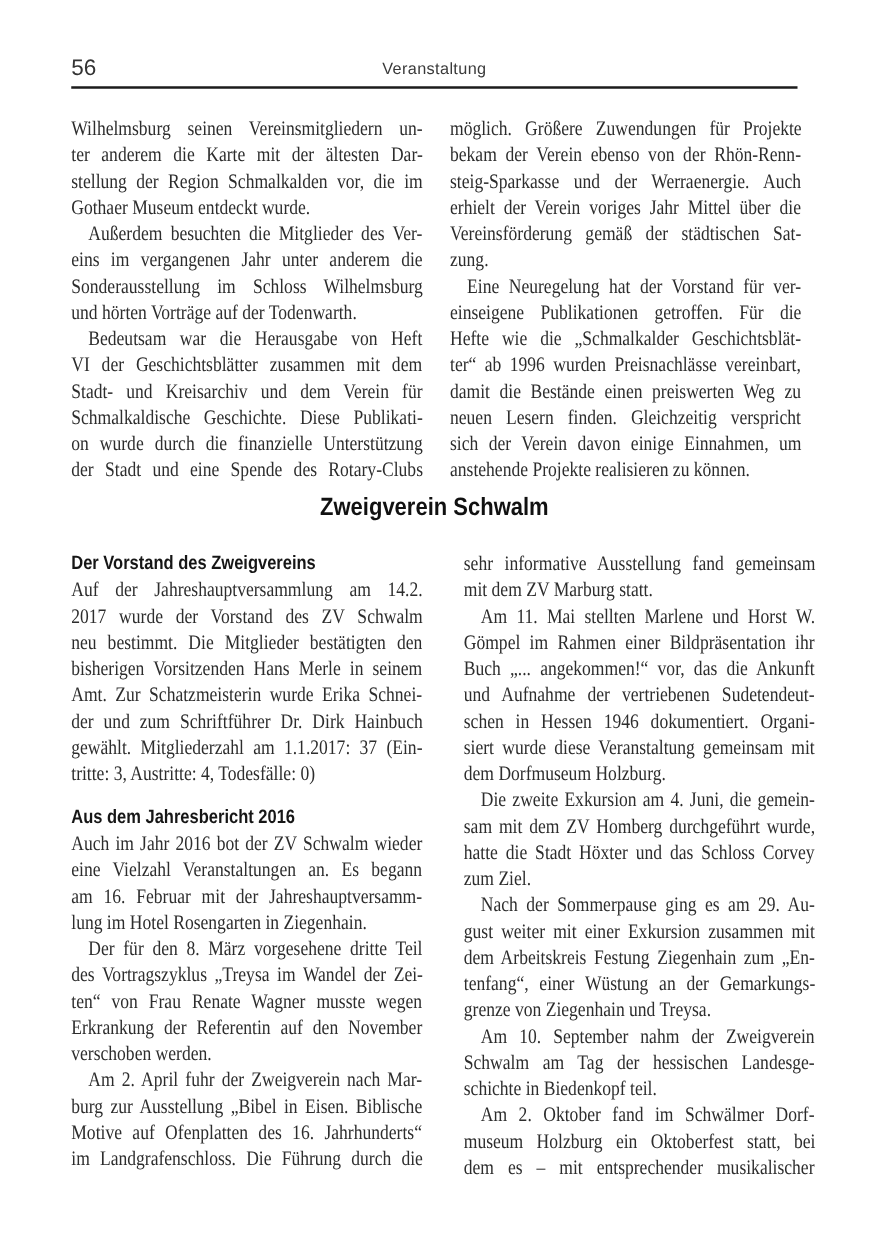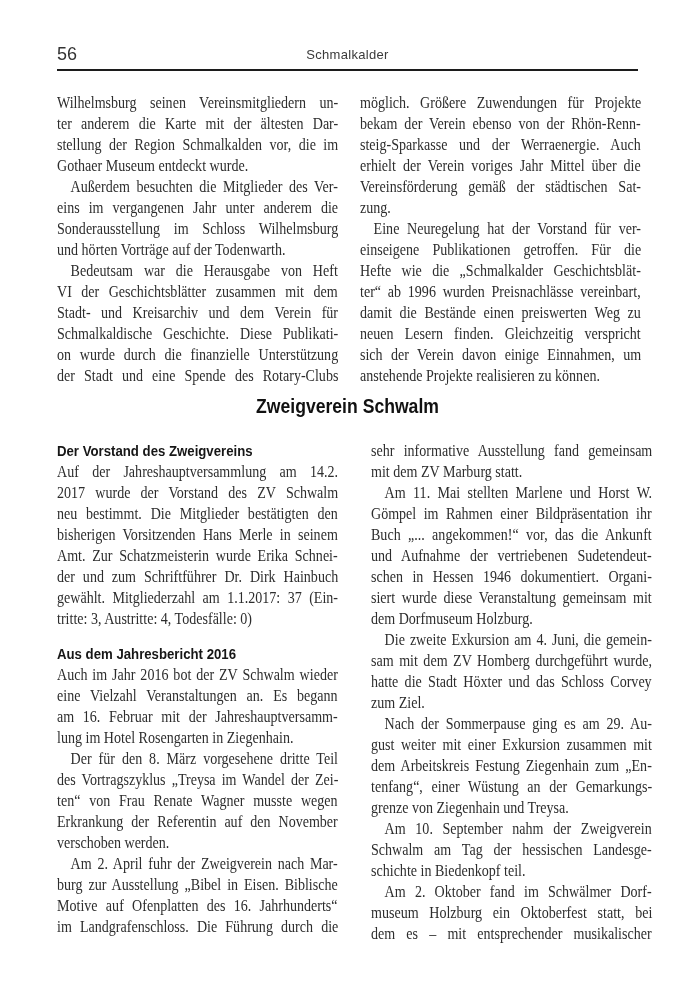--- a/index.html
+++ b/index.html
@@ -55,21 +55,21 @@
     font-family:"Liberation Sans", sans-serif;
     font-weight:bold; font-size:20px; line-height:22px;
     color:#111111;
   }
 </style>
 </head>
 <body>
 
 <div class="header-row">
   <span class="page-number">56</span>
-  <span class="running-header">Schmalkalder</span>
+  <span class="running-header">Veranstaltung</span>
 </div>
 <div class="header-rule"></div>
 
 <div class="two-col top">
   <div class="col">
     <div class="col-inner">
         <div class="line"><span class="ltxt" style="word-spacing: 11.6667px;">Wilhelmsburg seinen Vereinsmitgliedern un-</span></div>
         <div class="line"><span class="ltxt" style="word-spacing: 6.71429px;">ter anderem die Karte mit der ältesten Dar-</span></div>
         <div class="line"><span class="ltxt" style="word-spacing: 4.66667px;">stellung der Region Schmalkalden vor, die im</span></div>
         <div class="line endline"><span class="ltxt">Gothaer Museum entdeckt wurde.</span></div>

